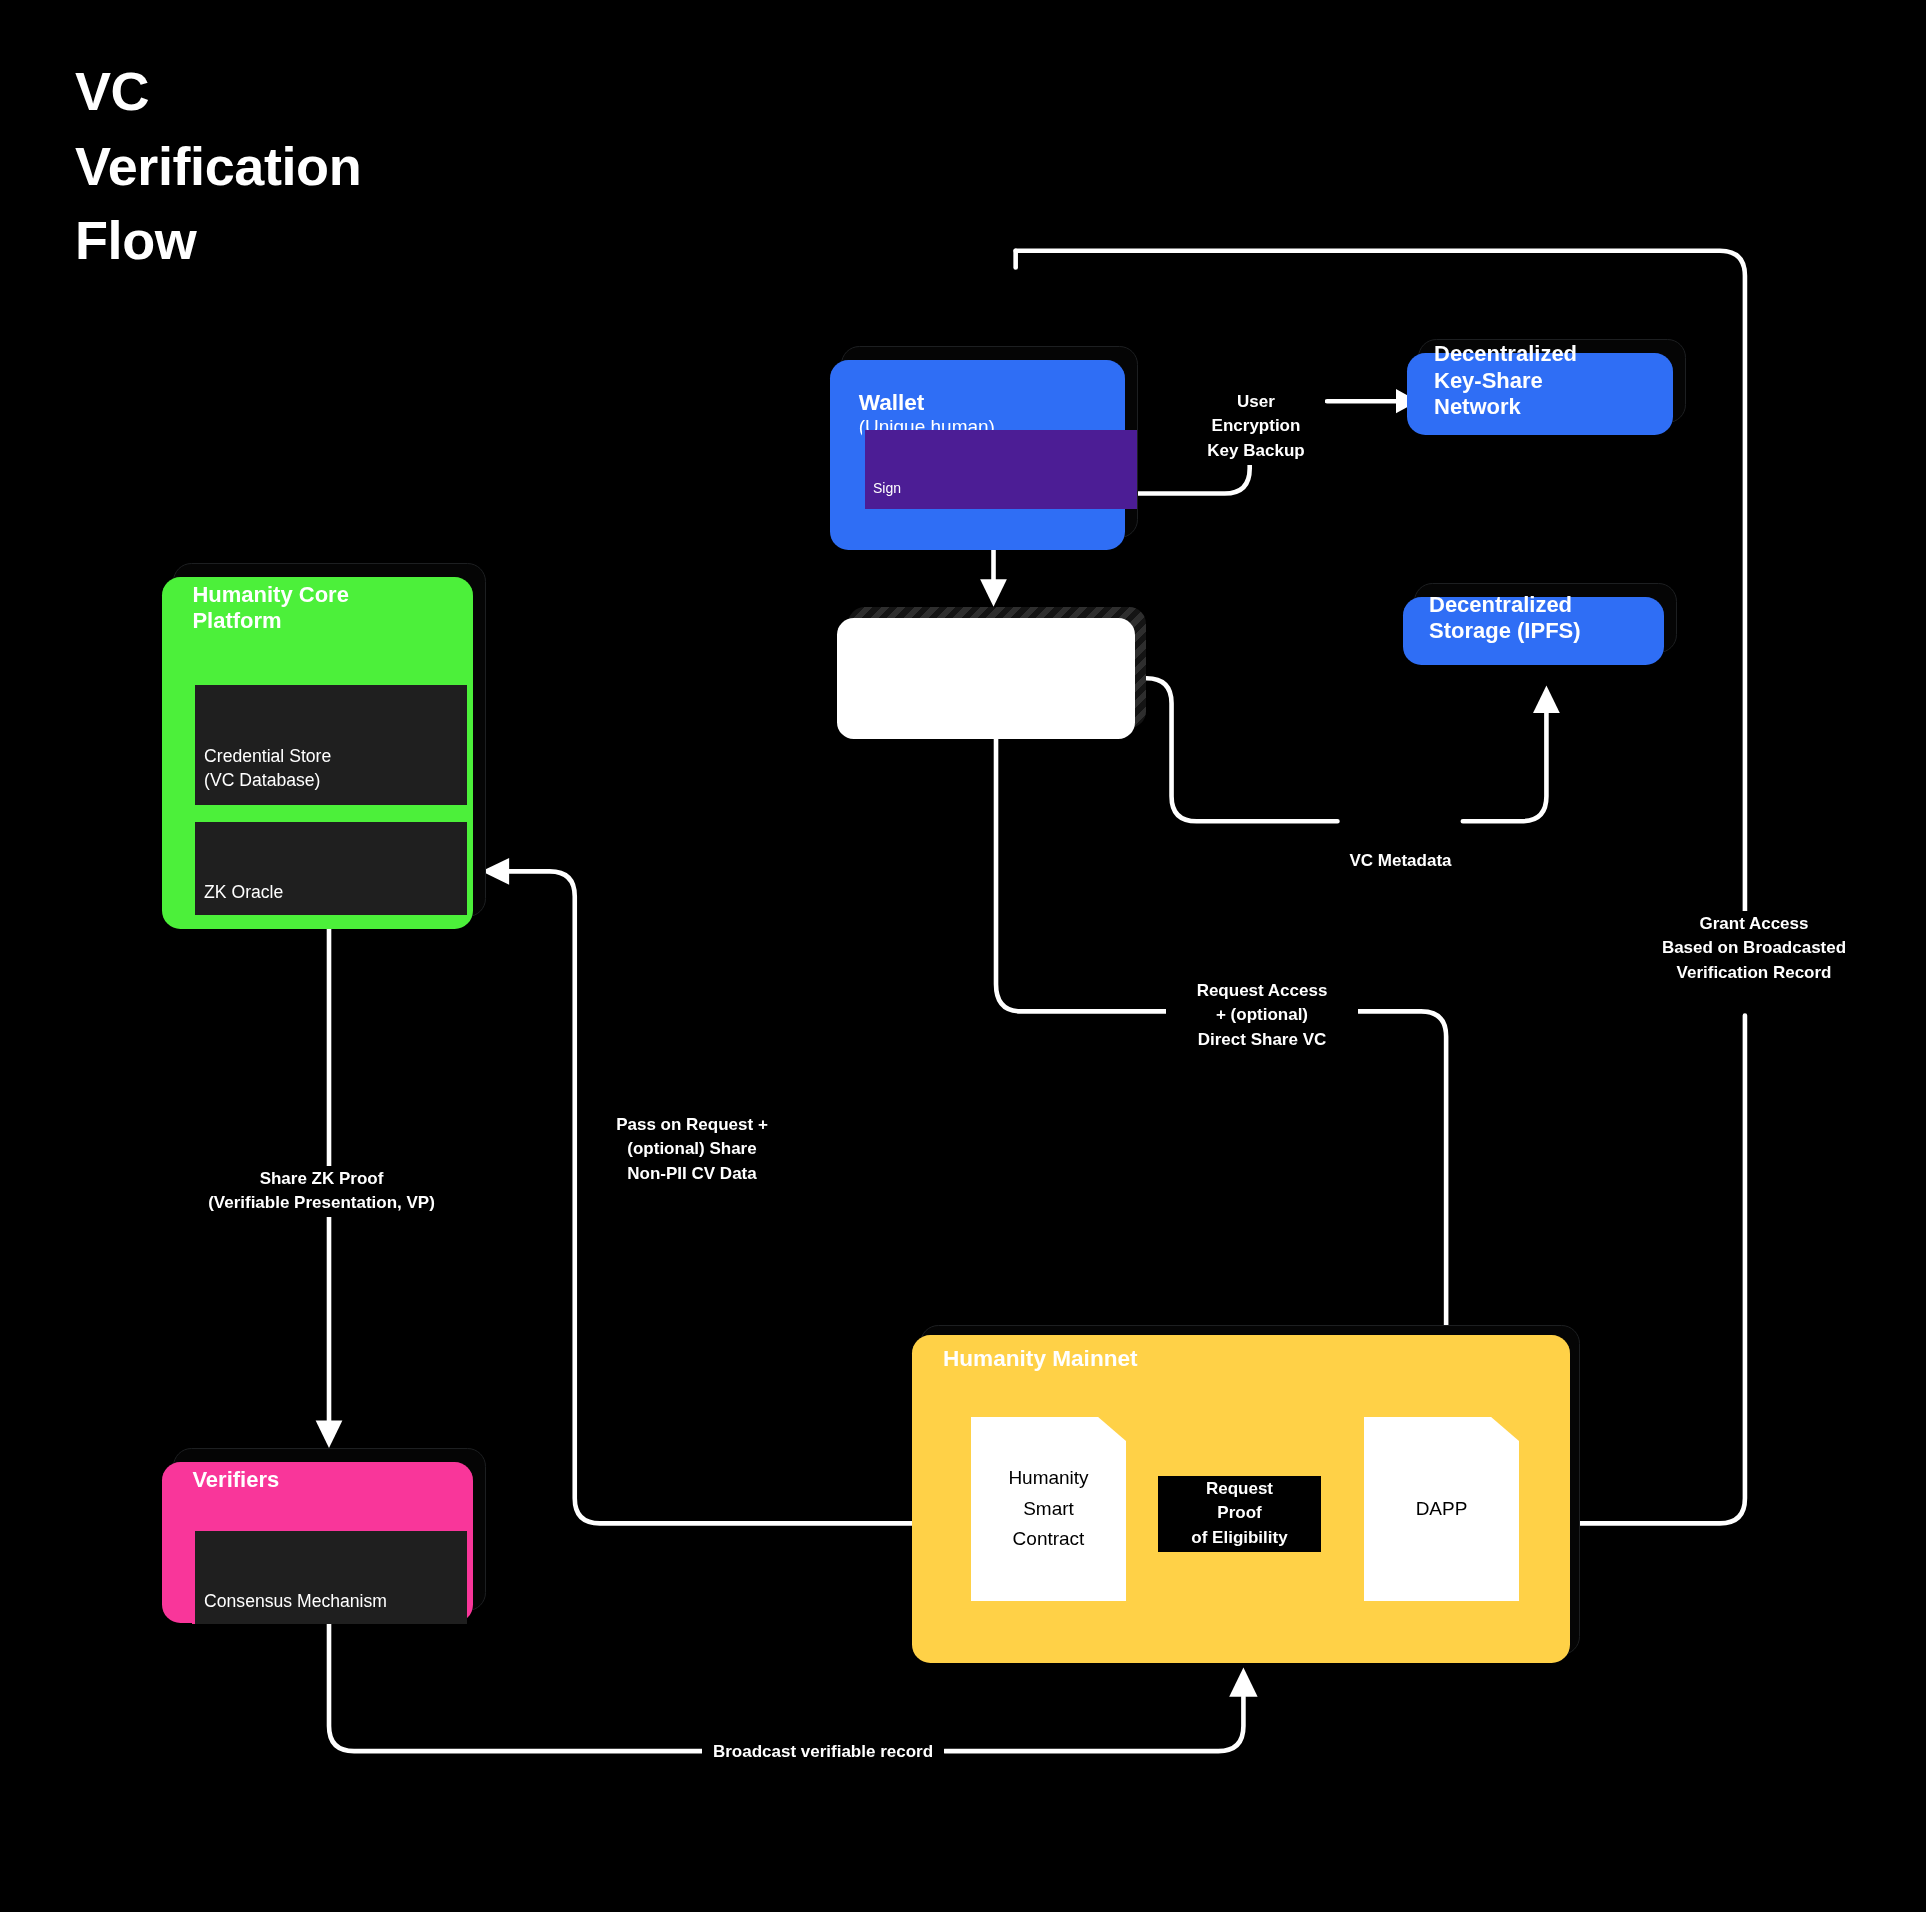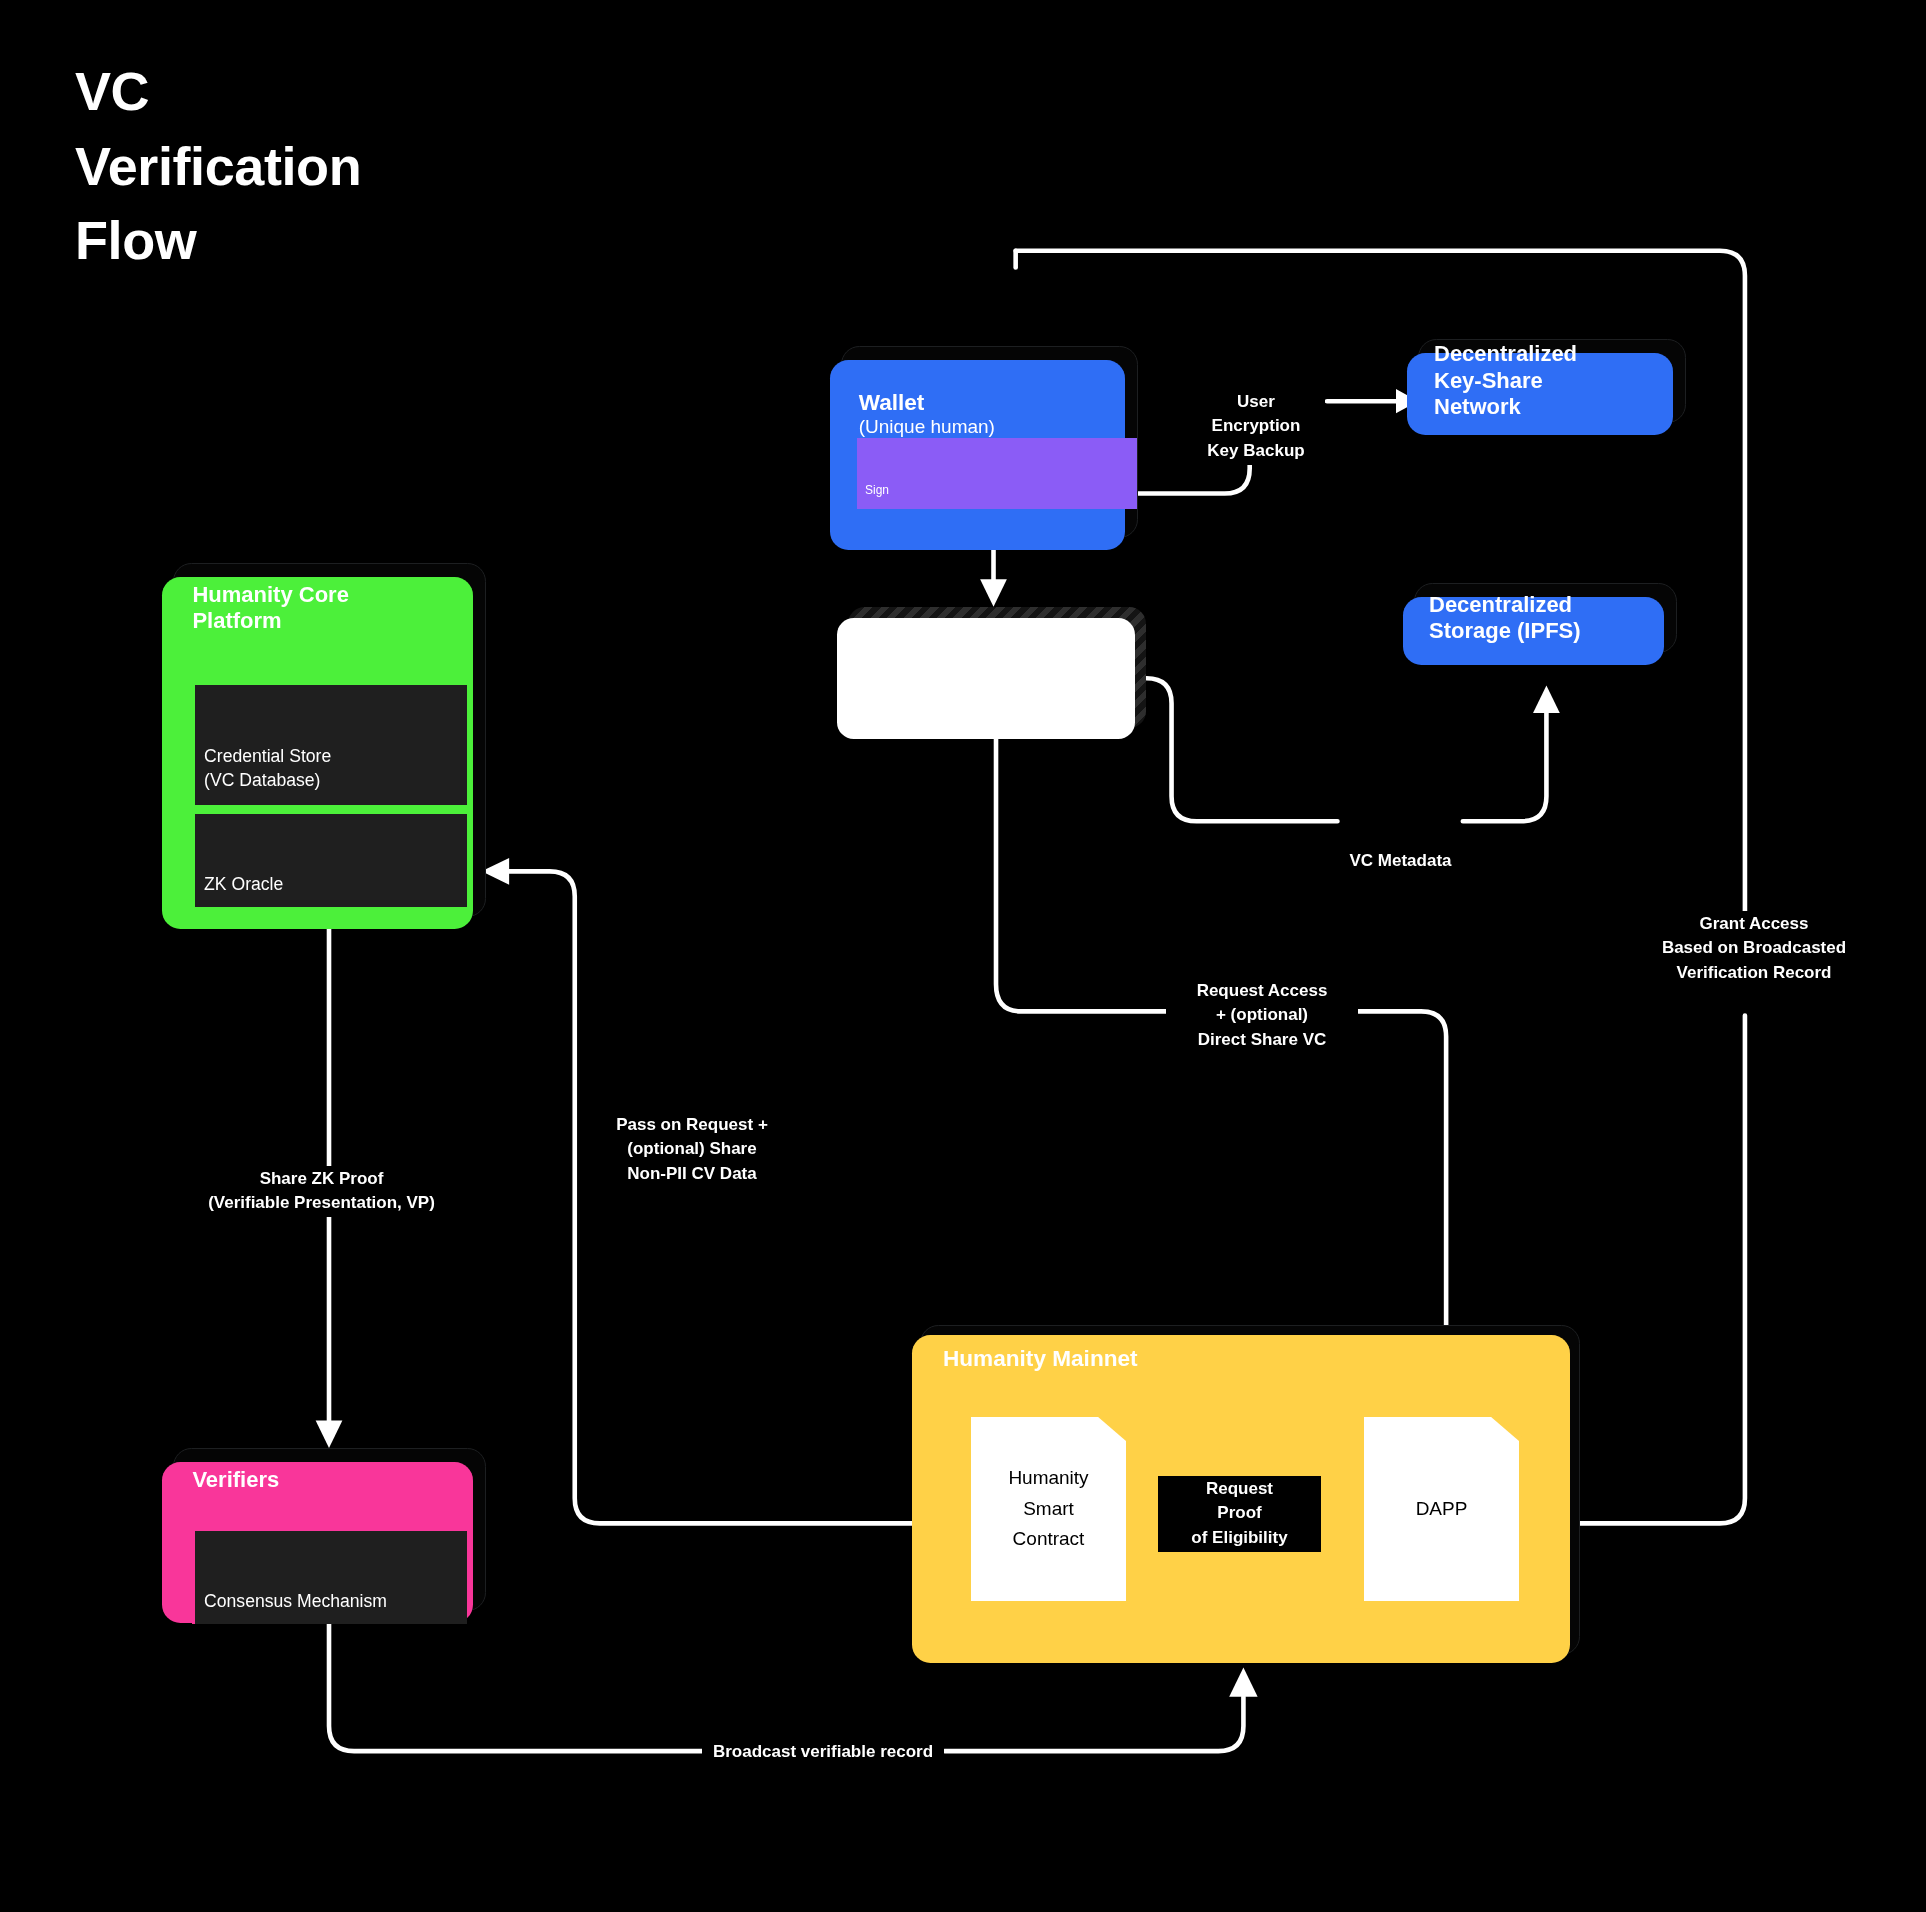--- a/index.html
+++ b/index.html
@@ -82,24 +82,24 @@
   #node-wallet {
     left: 841px; top: 346px;
     width: 297px; height: 192px;
     padding: 15px 16.7px 0 16.7px;
   }
   #node-wallet .shadow { background: #2f6ef5; }
   #node-wallet .card-title { font-size: 22.6px; }
   #node-wallet .card-title .sub { display:block; font-size: 19px; font-weight: 400; }
   #node-wallet .sub-item {
     position: absolute;
-    left: 12px; right: 0px; bottom: 28px;
-    background: #8b5cf6;
+    left: 20px; right: 0px; bottom: 28px;
+    background: #4c1d95;
     padding: 11px 0 11px 11px;
-    font-size: 12px;
+    font-size: 14px;
   }
   #node-wallet .sub-item .bar { background: #2f6ef5; }
 
   
   #node-keyshare {
     left: 1418px; top: 339px;
     width: 268px; height: 84px;
     padding: 12.5px 15px;
     display: flex; align-items: center;
   }
@@ -152,21 +152,21 @@
     padding: 17.6px 18.4px 0 18.4px;
   }
   #node-core .shadow { background: #4cf03a; }
   #node-core .sub-item {
     position: absolute;
     left: 18.4px; right: 17.6px;
     background: #1f1f1f;
   }
   #node-core .sub-item .bar { background: #4cf03a; }
   #node-core #sub-credential-store { top: 110px; margin-top: 11px; }
-  #node-core #sub-zk-oracle      { top: 250px; padding: 11px 11.7px; }
+  #node-core #sub-zk-oracle      { top: 258px; padding: 11px 11.7px; }
 
   
   #node-verifiers {
     left: 173px; top: 1448px;
     width: 313px; height: 163px;
     padding: 17.6px 18.4px 0 18.4px;
   }
   #node-verifiers .shadow { background: #f9369a; }
   #node-verifiers .sub-item {
     position: absolute;

